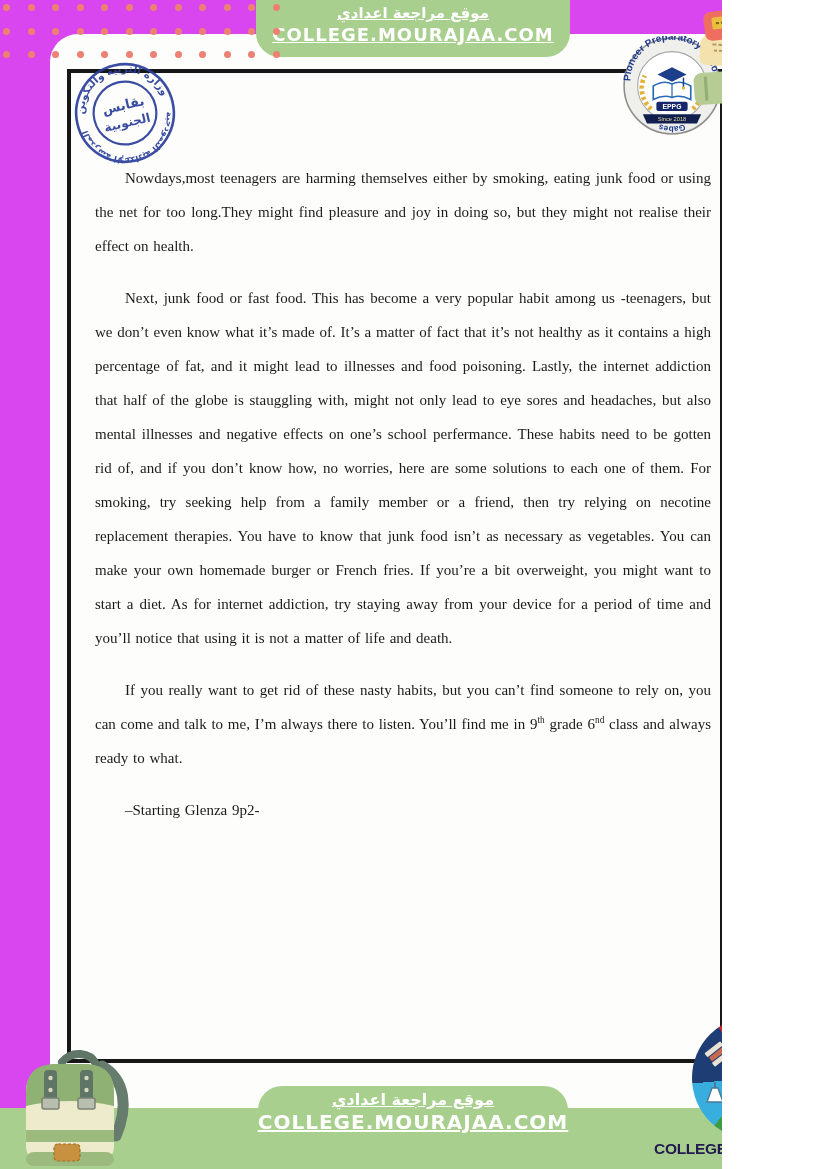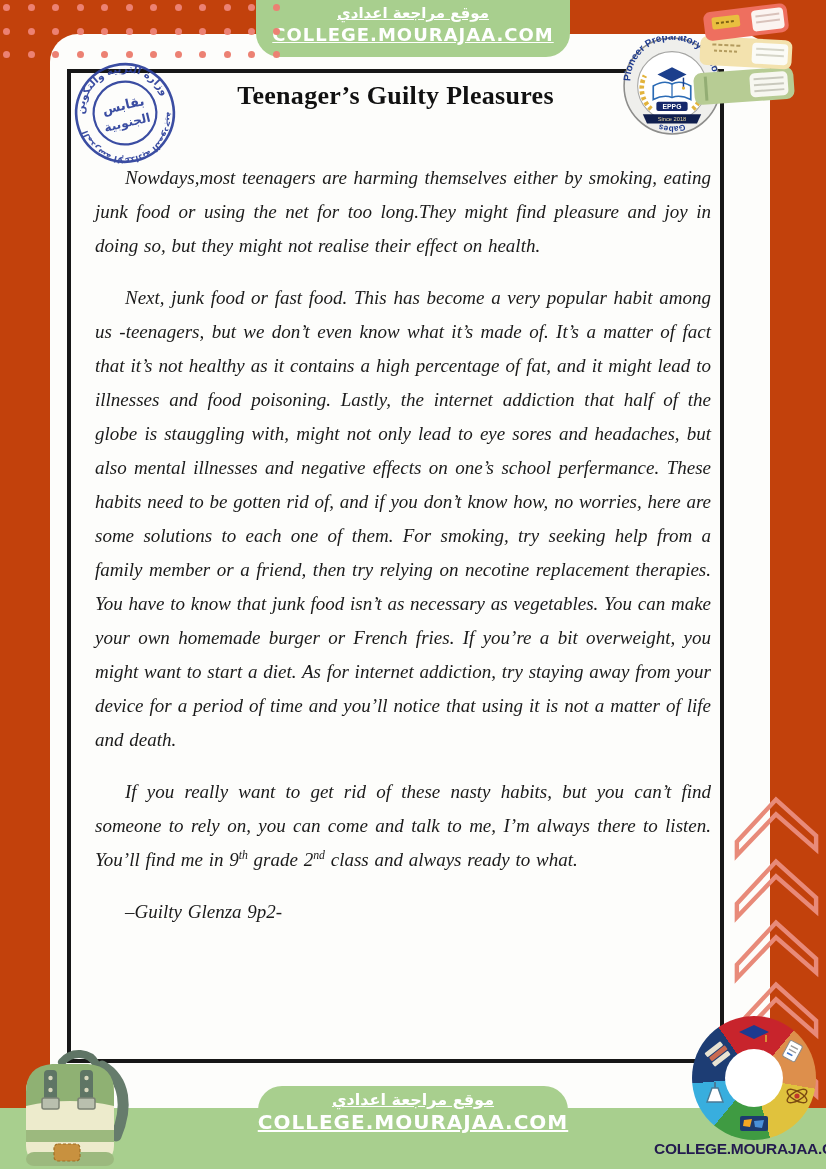--- a/index.html
+++ b/index.html
@@ -1,37 +1,37 @@
 <!DOCTYPE html>
 <html><head>
 <meta charset="utf-8">
 <style>
   html,body{margin:0;padding:0;}
-  .canvas{position:relative;width:826px;height:1169px;background:#c2410c;overflow:hidden;
+  .canvas{position:relative;width:722px;height:1169px;background:#d946ef;overflow:hidden;
           font-family:"Liberation Sans",sans-serif;}
   
   .dots{position:absolute;left:0;top:0;z-index:6;pointer-events:none;}
   .dot{position:absolute;width:7px;height:7px;border-radius:50%;background:#ec8173;}
   
   .page{position:absolute;left:50px;top:34px;width:720px;height:1078px;background:#fdfdfb;
         border-radius:28px 28px 18px 18px;z-index:1;}
   
   .header-tab{position:absolute;left:256px;top:0;width:314px;height:57px;background:#a8cf8e;
               border-radius:0 0 24px 24px;z-index:3;}
   .header-text{position:absolute;left:213px;top:3px;width:400px;text-align:center;z-index:4;
                color:#fff;font-family:"DejaVu Sans","Liberation Sans",sans-serif;}
   .site-ar{font-size:15px;font-weight:bold;text-decoration:underline;line-height:20px;}
   .site-url{font-size:18px;font-weight:bold;text-decoration:underline;letter-spacing:1px;line-height:24px;}
   
   .frame{position:absolute;left:67px;top:69px;width:657px;height:994px;border:4px solid #171717;
          box-sizing:border-box;z-index:2;background:#fdfdfb;}
   .title{margin:8px 0 0 0;text-align:center;font-family:"Liberation Serif","DejaVu Serif",serif;
          font-weight:bold;font-size:26px;letter-spacing:.3px;color:#111;}
   .essay{position:absolute;left:24px;right:9px;top:88px;font-family:"Liberation Serif","DejaVu Serif",serif;
-         font-size:19px;line-height:34px;color:#1a1a1a;text-align:justify;word-spacing:1px;font-style:italic;}
+         font-size:15px;line-height:34px;color:#1a1a1a;text-align:justify;word-spacing:1px;}
   .essay p{margin:0 0 18px 0;text-indent:30px;}
   .essay sup{font-size:62%;line-height:0;}
   .signature{text-indent:22px;margin-top:4px;}
   
   .stamp{position:absolute;left:64px;top:52px;width:122px;height:122px;z-index:7;transform:rotate(-13deg);opacity:.92;}
   .stamp text{fill:#2b3f9b;font-family:"DejaVu Sans",sans-serif;}
   
   .school-logo{position:absolute;left:622px;top:36px;width:100px;height:100px;z-index:5;}
   .logo-label{position:absolute;left:649px;top:45px;width:80px;z-index:4;transform:rotate(-5deg);
               background:rgba(255,255,255,.95);border-radius:4px;padding:1px 2px;text-align:center;
@@ -105,26 +105,25 @@
       <div class="dot" style="left: 272.5px; top: 51px;"></div>
     </div>
 
   <div class="header-tab"></div>
   <div class="header-text">
     <div class="site-ar">موقع مراجعة اعدادي</div>
     <div class="site-url">COLLEGE.MOURAJAA.COM</div>
   </div>
 
   <div class="frame">
-    <div class="title">Teenager’s Guilty Pleasures</div>
     <div class="essay">
       <p>Nowdays,most teenagers are harming themselves either by smoking, eating junk food or using the net for too long.They might find pleasure and joy in doing so, but they might not realise their effect on health.</p>
       <p>Next, junk food or fast food. This has become a very popular habit among us -teenagers, but we don’t even know what it’s made of. It’s a matter of fact that it’s not healthy as it contains a high percentage of fat, and it might lead to illnesses and food poisoning. Lastly, the internet addiction that half of the globe is stauggling with, might not only lead to eye sores and headaches, but also mental illnesses and negative effects on one’s school perfermance. These habits need to be gotten rid of, and if you don’t know how, no worries, here are some solutions to each one of them. For smoking, try seeking help from a family member or a friend, then try relying on necotine replacement therapies. You have to know that junk food isn’t as necessary as vegetables. You can make your own homemade burger or French fries. If you’re a bit overweight, you might want to start a diet. As for internet addiction, try staying away from your device for a period of time and you’ll notice that using it is not a matter of life and death.</p>
-      <p><span>If you really want to get rid of these nasty habits, but you can’t find someone to rely on, you can come and talk to me, I’m always there to listen. You’ll find me in 9</span><sup>th</sup><span> grade 2</span><sup>nd</sup><span> class and always ready to what.</span></p>
-      <p class="signature">–Guilty Glenza 9p2-</p>
+      <p><span>If you really want to get rid of these nasty habits, but you can’t find someone to rely on, you can come and talk to me, I’m always there to listen. You’ll find me in 9</span><sup>th</sup><span> grade 6</span><sup>nd</sup><span> class and always ready to what.</span></p>
+      <p class="signature">–Starting Glenza 9p2-</p>
     </div>
   </div>
 
   <div class="stamp">
     <svg width="122" height="122" viewBox="0 0 140 140">
       <defs>
         <path id="stampTop" d="M 23 70 A 47 47 0 0 1 117 70" fill="none"></path>
         <path id="stampBot" d="M 117 74 A 47 47 0 0 1 23 74" fill="none"></path>
       </defs>
       <circle cx="70" cy="70" r="56" fill="none" stroke="#2b3f9b" stroke-width="3"></circle>

